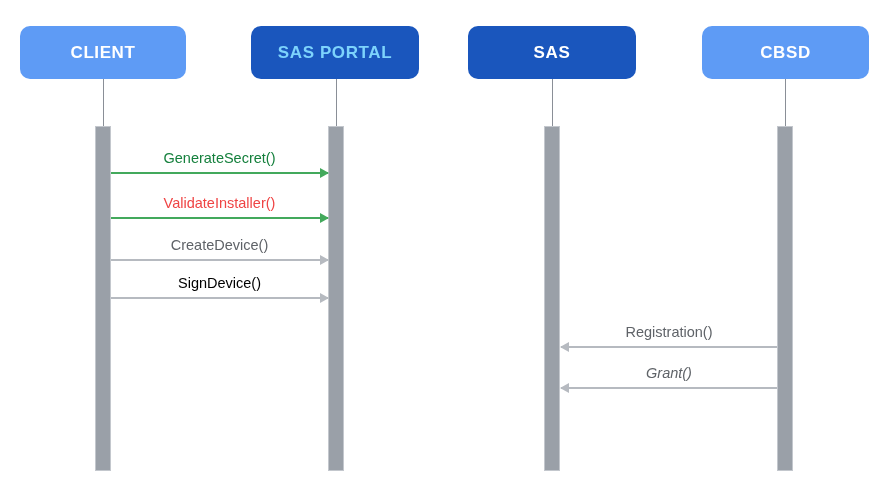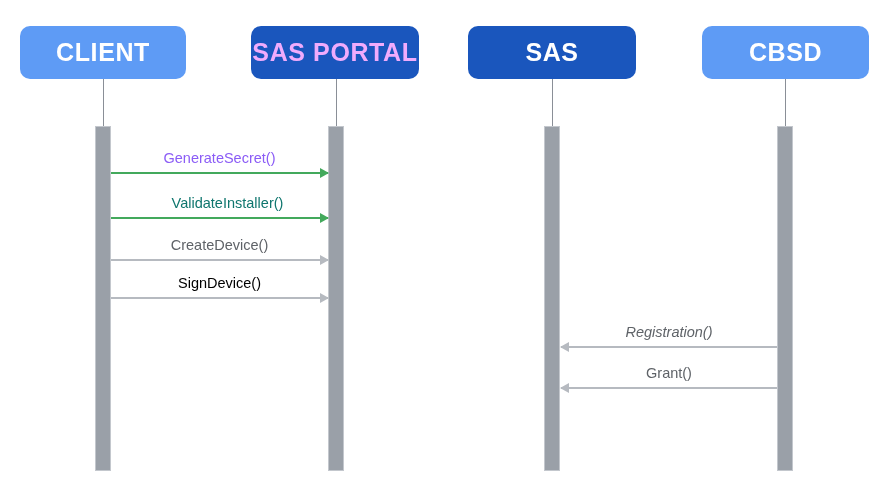--- a/index.html
+++ b/index.html
@@ -20,21 +20,21 @@
   .actor-box {
     position: absolute;
     border-radius: 10px;
     display: flex;
     align-items: center;
     justify-content: center;
     box-sizing: border-box;
   }
   .actor-label {
     color: #ffffff;
-    font-size: 25px;
+    font-size: 17px;
     font-weight: bold;
     letter-spacing: 0.6px;
     white-space: nowrap;
   }
   .lifeline-stem {
     position: absolute;
     width: 1px;
     background: #8a8f97;
   }
   .activation-bar {
@@ -91,52 +91,52 @@
     <div class="lifeline-stem" style="left: 336px; top: 79px; height: 47px; background: rgb(138, 143, 151);"></div>
     <div class="lifeline-stem" style="left: 552px; top: 79px; height: 47px; background: rgb(138, 143, 151);"></div>
     <div class="lifeline-stem" style="left: 785px; top: 79px; height: 47px; background: rgb(138, 143, 151);"></div>
     <div class="activation-bar" style="left: 95px; top: 126px; height: 345px; background: rgb(154, 160, 168); border-color: rgb(195, 199, 205);"></div>
     <div class="activation-bar" style="left: 328px; top: 126px; height: 345px; background: rgb(154, 160, 168); border-color: rgb(195, 199, 205);"></div>
     <div class="activation-bar" style="left: 544px; top: 126px; height: 345px; background: rgb(154, 160, 168); border-color: rgb(195, 199, 205);"></div>
     <div class="activation-bar" style="left: 777px; top: 126px; height: 345px; background: rgb(154, 160, 168); border-color: rgb(195, 199, 205);"></div>
     <div class="message" style="left: 111px; top: 172px; width: 217px;">
       <div class="message-line" style="background: rgb(67, 169, 92);"></div>
       <div class="arrowhead right" style="border-left-color: rgb(67, 169, 92);"></div>
-      <div class="message-label" style="color: #8b5cf6;">GenerateSecret()</div>
+      <div class="message-label" style="color: #15803d;">GenerateSecret()</div>
     </div>
     <div class="message" style="left: 111px; top: 217px; width: 217px;">
       <div class="message-line" style="background: rgb(67, 169, 92);"></div>
       <div class="arrowhead right" style="border-left-color: rgb(67, 169, 92);"></div>
-      <div class="message-label" style="color: #0f766e; margin-left: 8px;">ValidateInstaller()</div>
+      <div class="message-label" style="color: #ef4444;">ValidateInstaller()</div>
     </div>
     <div class="message" style="left: 111px; top: 259px; width: 217px;">
       <div class="message-line" style="background: rgb(182, 186, 192);"></div>
       <div class="arrowhead right" style="border-left-color: rgb(182, 186, 192);"></div>
       <div class="message-label" style="color: rgb(95, 99, 104); margin-top: 13px;">CreateDevice()</div>
     </div>
     <div class="message" style="left: 111px; top: 297px; width: 217px;">
       <div class="message-line" style="background: rgb(182, 186, 192);"></div>
       <div class="arrowhead right" style="border-left-color: rgb(182, 186, 192);"></div>
       <div class="message-label" style="color: #000000;">SignDevice()</div>
     </div>
     <div class="message" style="left: 561px; top: 346px; width: 216px;">
       <div class="message-line" style="background: rgb(182, 186, 192);"></div>
       <div class="arrowhead left" style="border-right-color: rgb(182, 186, 192);"></div>
-      <div class="message-label" style="color: rgb(95, 99, 104); font-style: italic;">Registration()</div>
+      <div class="message-label" style="color: rgb(95, 99, 104);">Registration()</div>
     </div>
     <div class="message" style="left: 561px; top: 387px; width: 216px;">
       <div class="message-line" style="background: rgb(182, 186, 192);"></div>
       <div class="arrowhead left" style="border-right-color: rgb(182, 186, 192);"></div>
-      <div class="message-label" style="color: rgb(95, 99, 104);">Grant()</div>
+      <div class="message-label" style="color: rgb(95, 99, 104); font-style: italic;">Grant()</div>
     </div>
     <div class="actor-box" style="left: 20px; top: 26px; width: 166px; height: 53px; background: rgb(94, 155, 245);">
       <span class="actor-label" style="color: rgb(255, 255, 255);">CLIENT</span>
     </div>
     <div class="actor-box" style="left: 251px; top: 26px; width: 168px; height: 53px; background: rgb(26, 86, 189);">
-      <span class="actor-label" style="color: #f0abfc;">SAS PORTAL</span>
+      <span class="actor-label" style="color: #7dd3fc;">SAS PORTAL</span>
     </div>
     <div class="actor-box" style="left: 702px; top: 26px; width: 167px; height: 53px; background: rgb(94, 155, 245);">
       <span class="actor-label" style="color: rgb(255, 255, 255);">CBSD</span>
     </div>
     <div class="actor-box" style="left: 468px; top: 26px; width: 168px; height: 53px; background: rgb(26, 86, 189);">
       <span class="actor-label" style="color: rgb(255, 255, 255);">SAS</span>
     </div>
   </div>
 
 </body></html>

